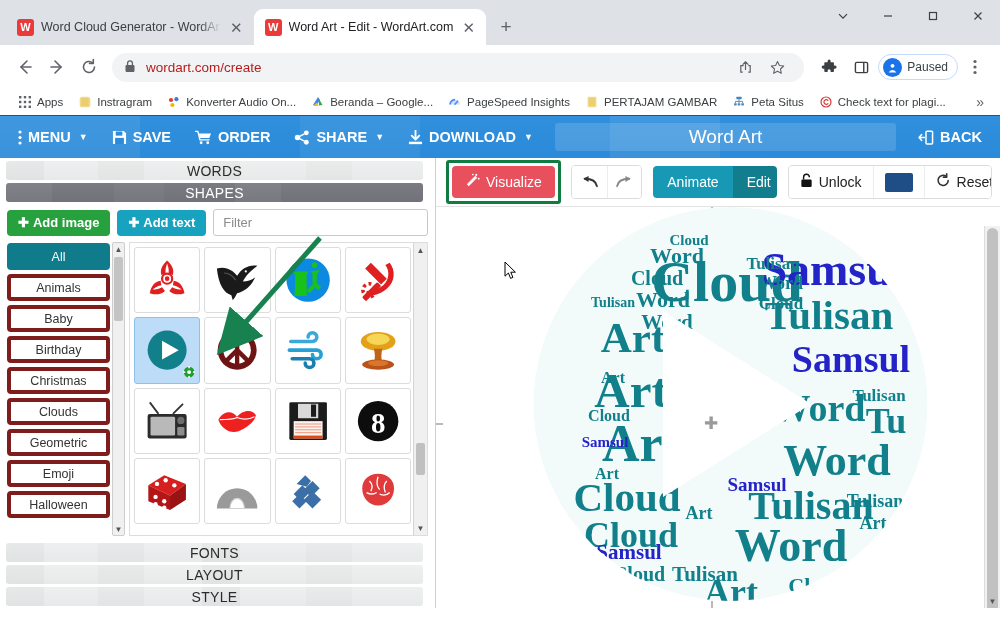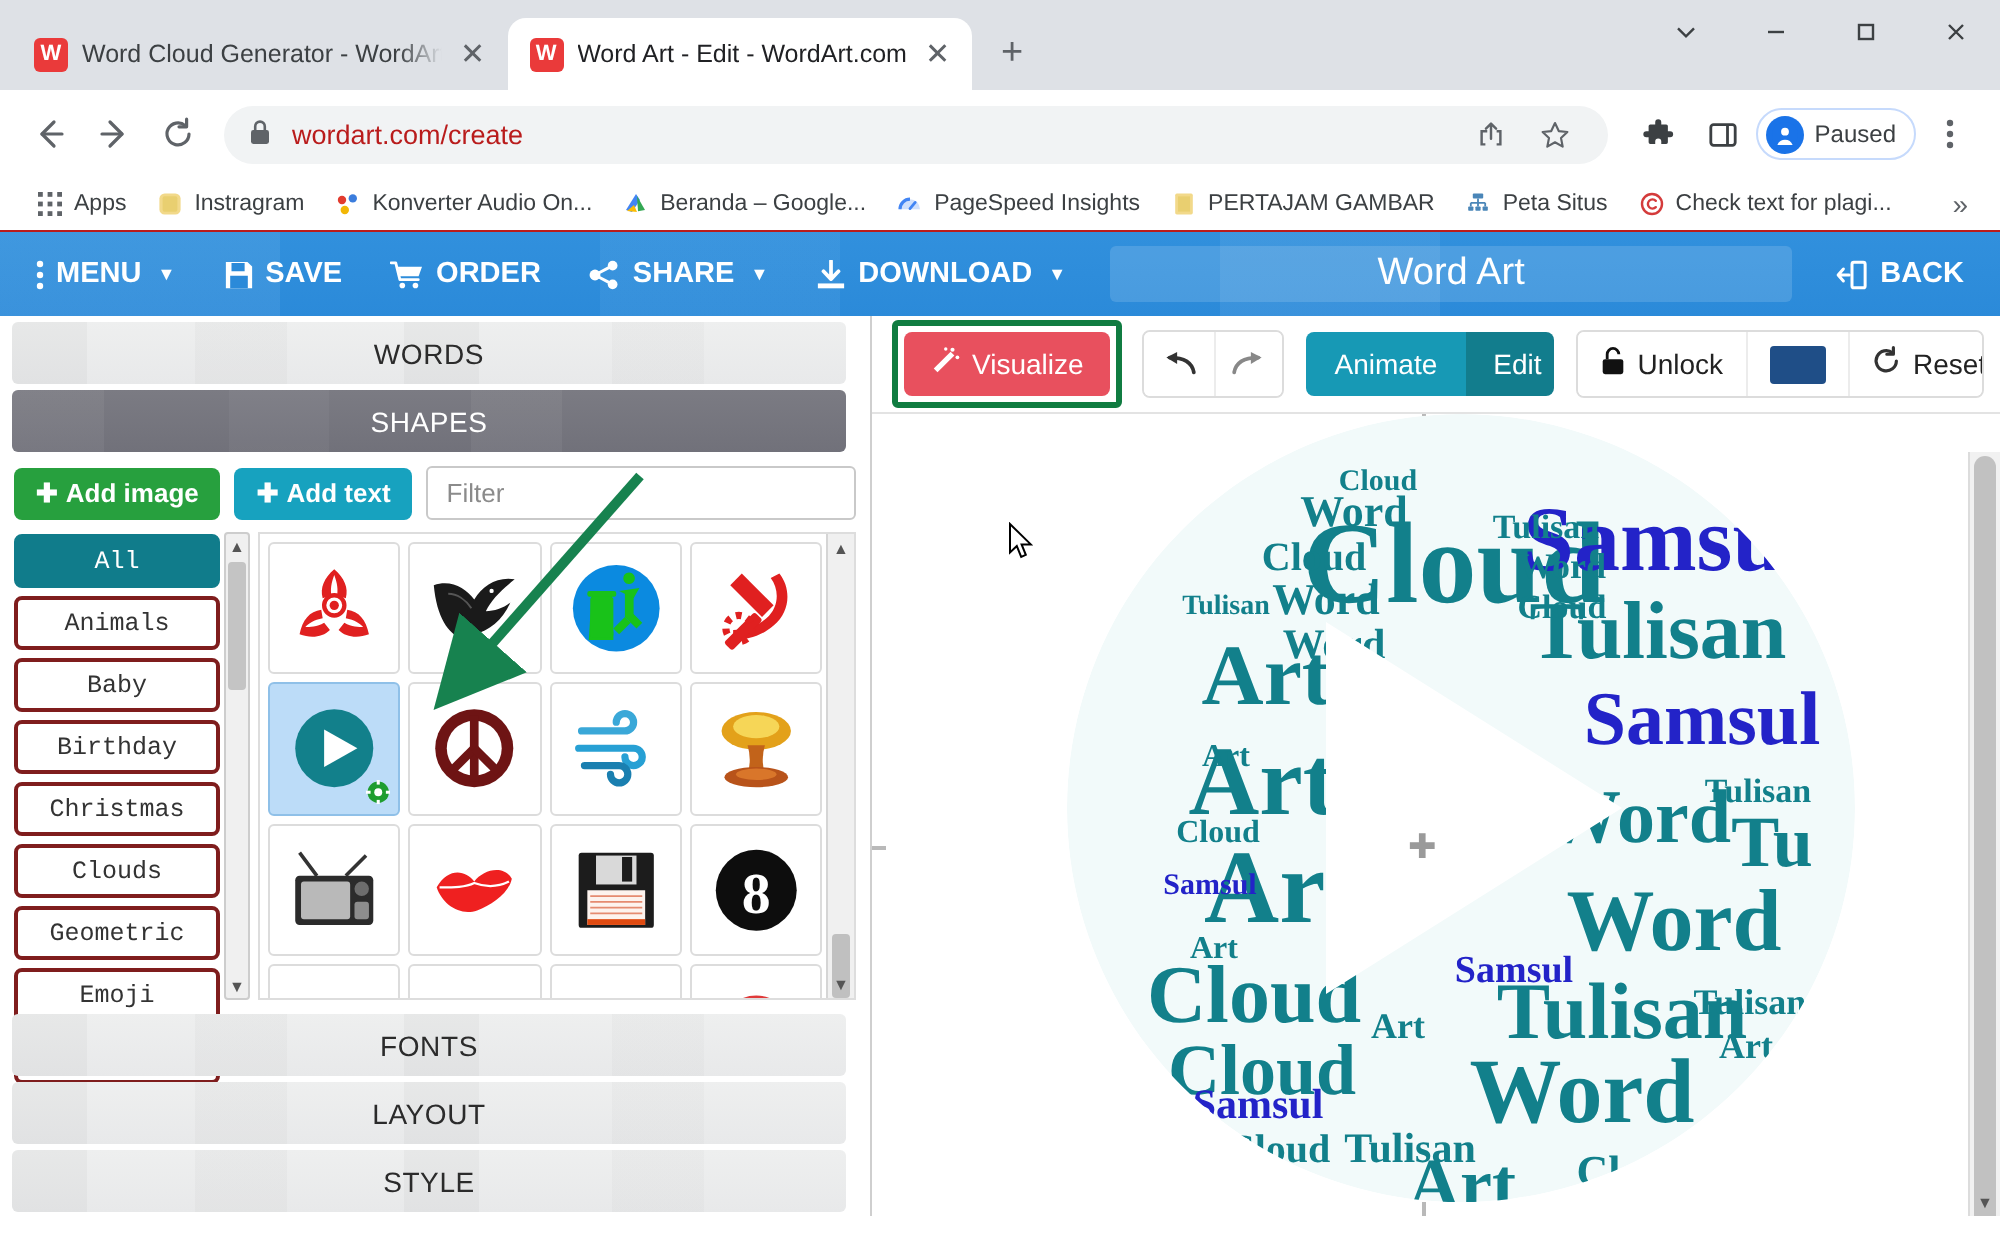--- a/index.html
+++ b/index.html
@@ -97,21 +97,21 @@
   }
 
   .workspace { display:flex; height:450px; }
 
   
   .side {
     width:436px; flex:none; background:#ffffff; position:relative;
     border-right:1px solid #cfcfcf; display:flex; flex-direction:column;
   }
   .section-bar {
-    height:31px; margin:3px 12px 0 6px; display:flex;align-items:center;justify-content:center;
+    height:19px; margin:3px 12px 0 6px; display:flex;align-items:center;justify-content:center;
     font-size:14px; letter-spacing:.3px; border-radius:3px; cursor:pointer;
   }
   .section-bar.light { background:#eceded; color:#2b2b2b;
     background-image:linear-gradient(90deg, rgba(0,0,0,.03) 0 9%, transparent 9% 22%, rgba(0,0,0,.025) 22% 33%, transparent 33% 47%, rgba(0,0,0,.03) 47% 56%, transparent 56% 72%, rgba(0,0,0,.02) 72% 83%, transparent 83% 100%), linear-gradient(#eeefef,#e8e9ea);}
   .section-bar.dark { background:#76767e; color:#ffffff;
     background-image:linear-gradient(90deg, rgba(255,255,255,.05) 0 11%, transparent 11% 26%, rgba(255,255,255,.04) 26% 38%, transparent 38% 55%, rgba(255,255,255,.05) 55% 66%, transparent 66% 100%), linear-gradient(#7b7b83,#71717a);}
 
   .shape-toolrow { display:flex; gap:7px; padding:7px 7px 6px 7px; align-items:center; }
   .btn-green, .btn-cyan {
     height:26px; border-radius:4px; color:#fff; font-size:13px; font-weight:bold;
@@ -123,23 +123,23 @@
   .filter-input {
     flex:1; height:27px; border:1px solid #c9c9c9; border-radius:3px;
     padding:0 9px; font-size:13px; color:#6b6b6b; font-family:inherit;
     background:#fff; outline:none;
   }
   .filter-input::placeholder{color:#8b8b8b;}
 
   .shape-body { display:flex; gap:0; padding:0 7px 4px 7px; flex:1; min-height:0; }
   .cat-col { width:103px; flex:none; display:flex; flex-direction:column; gap:4px; padding-top:1px;}
   .cat {
-    height:27px; border:2px solid #7f1d1d; border-radius:4px; background:#fff;
+    height:27px; border:4px solid #7f1d1d; border-radius:4px; background:#fff;
     display:flex;align-items:center;justify-content:center;font-size:12.5px;color:#333;
-    cursor:pointer; flex:none;font-family:Liberation Mono, monospace;
+    cursor:pointer; flex:none;
   }
   .cat.sel { background:#107c8b; border-color:#107c8b; color:#fff;}
   .cat-scroll { width:13px; flex:none; background:#f0f0f0; border:1px solid #cdcdcd;
      margin-left:2px; position:relative; border-radius:2px;}
   .cat-scroll .thumb { position:absolute; left:1px; right:1px; top:14px; height:64px;
      background:#c4c4c4; border-radius:2px;}
   .cat-scroll .ar { position:absolute; left:0; right:0; height:12px; display:flex;
      align-items:center; justify-content:center; font-size:8px; color:#555;}
   .cat-scroll .ar.up{top:0;} .cat-scroll .ar.dn{bottom:0;}
 

